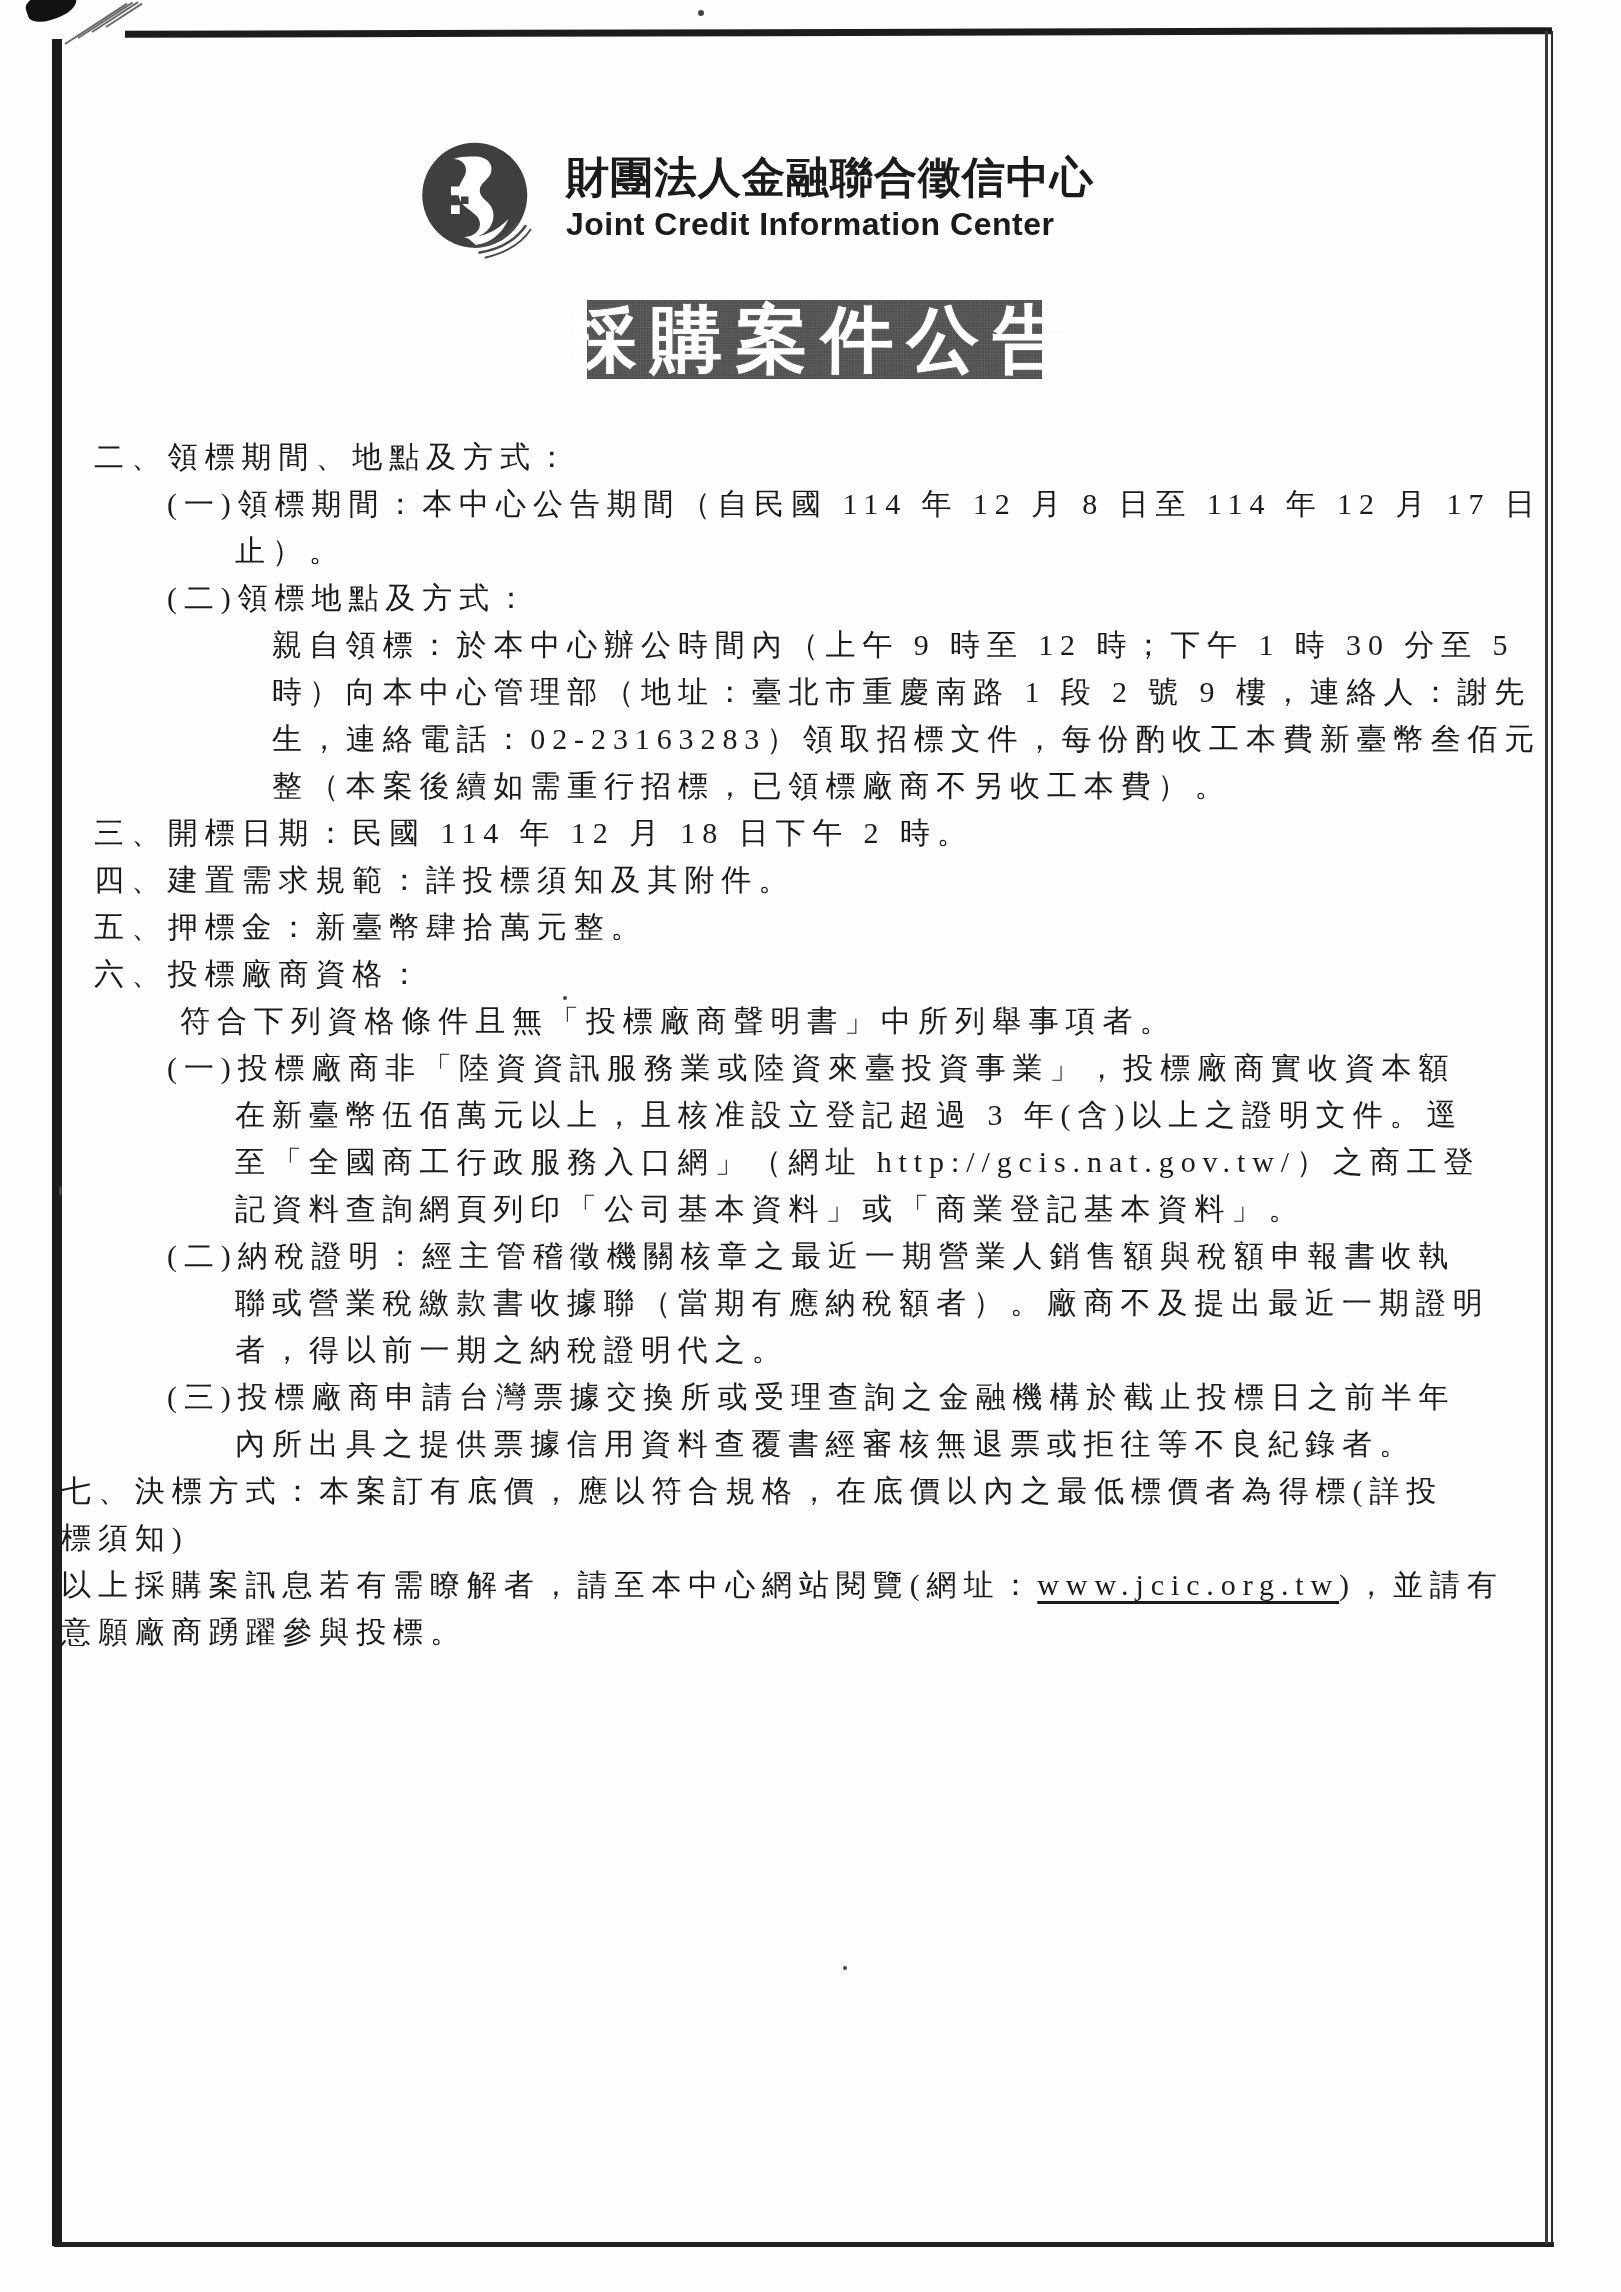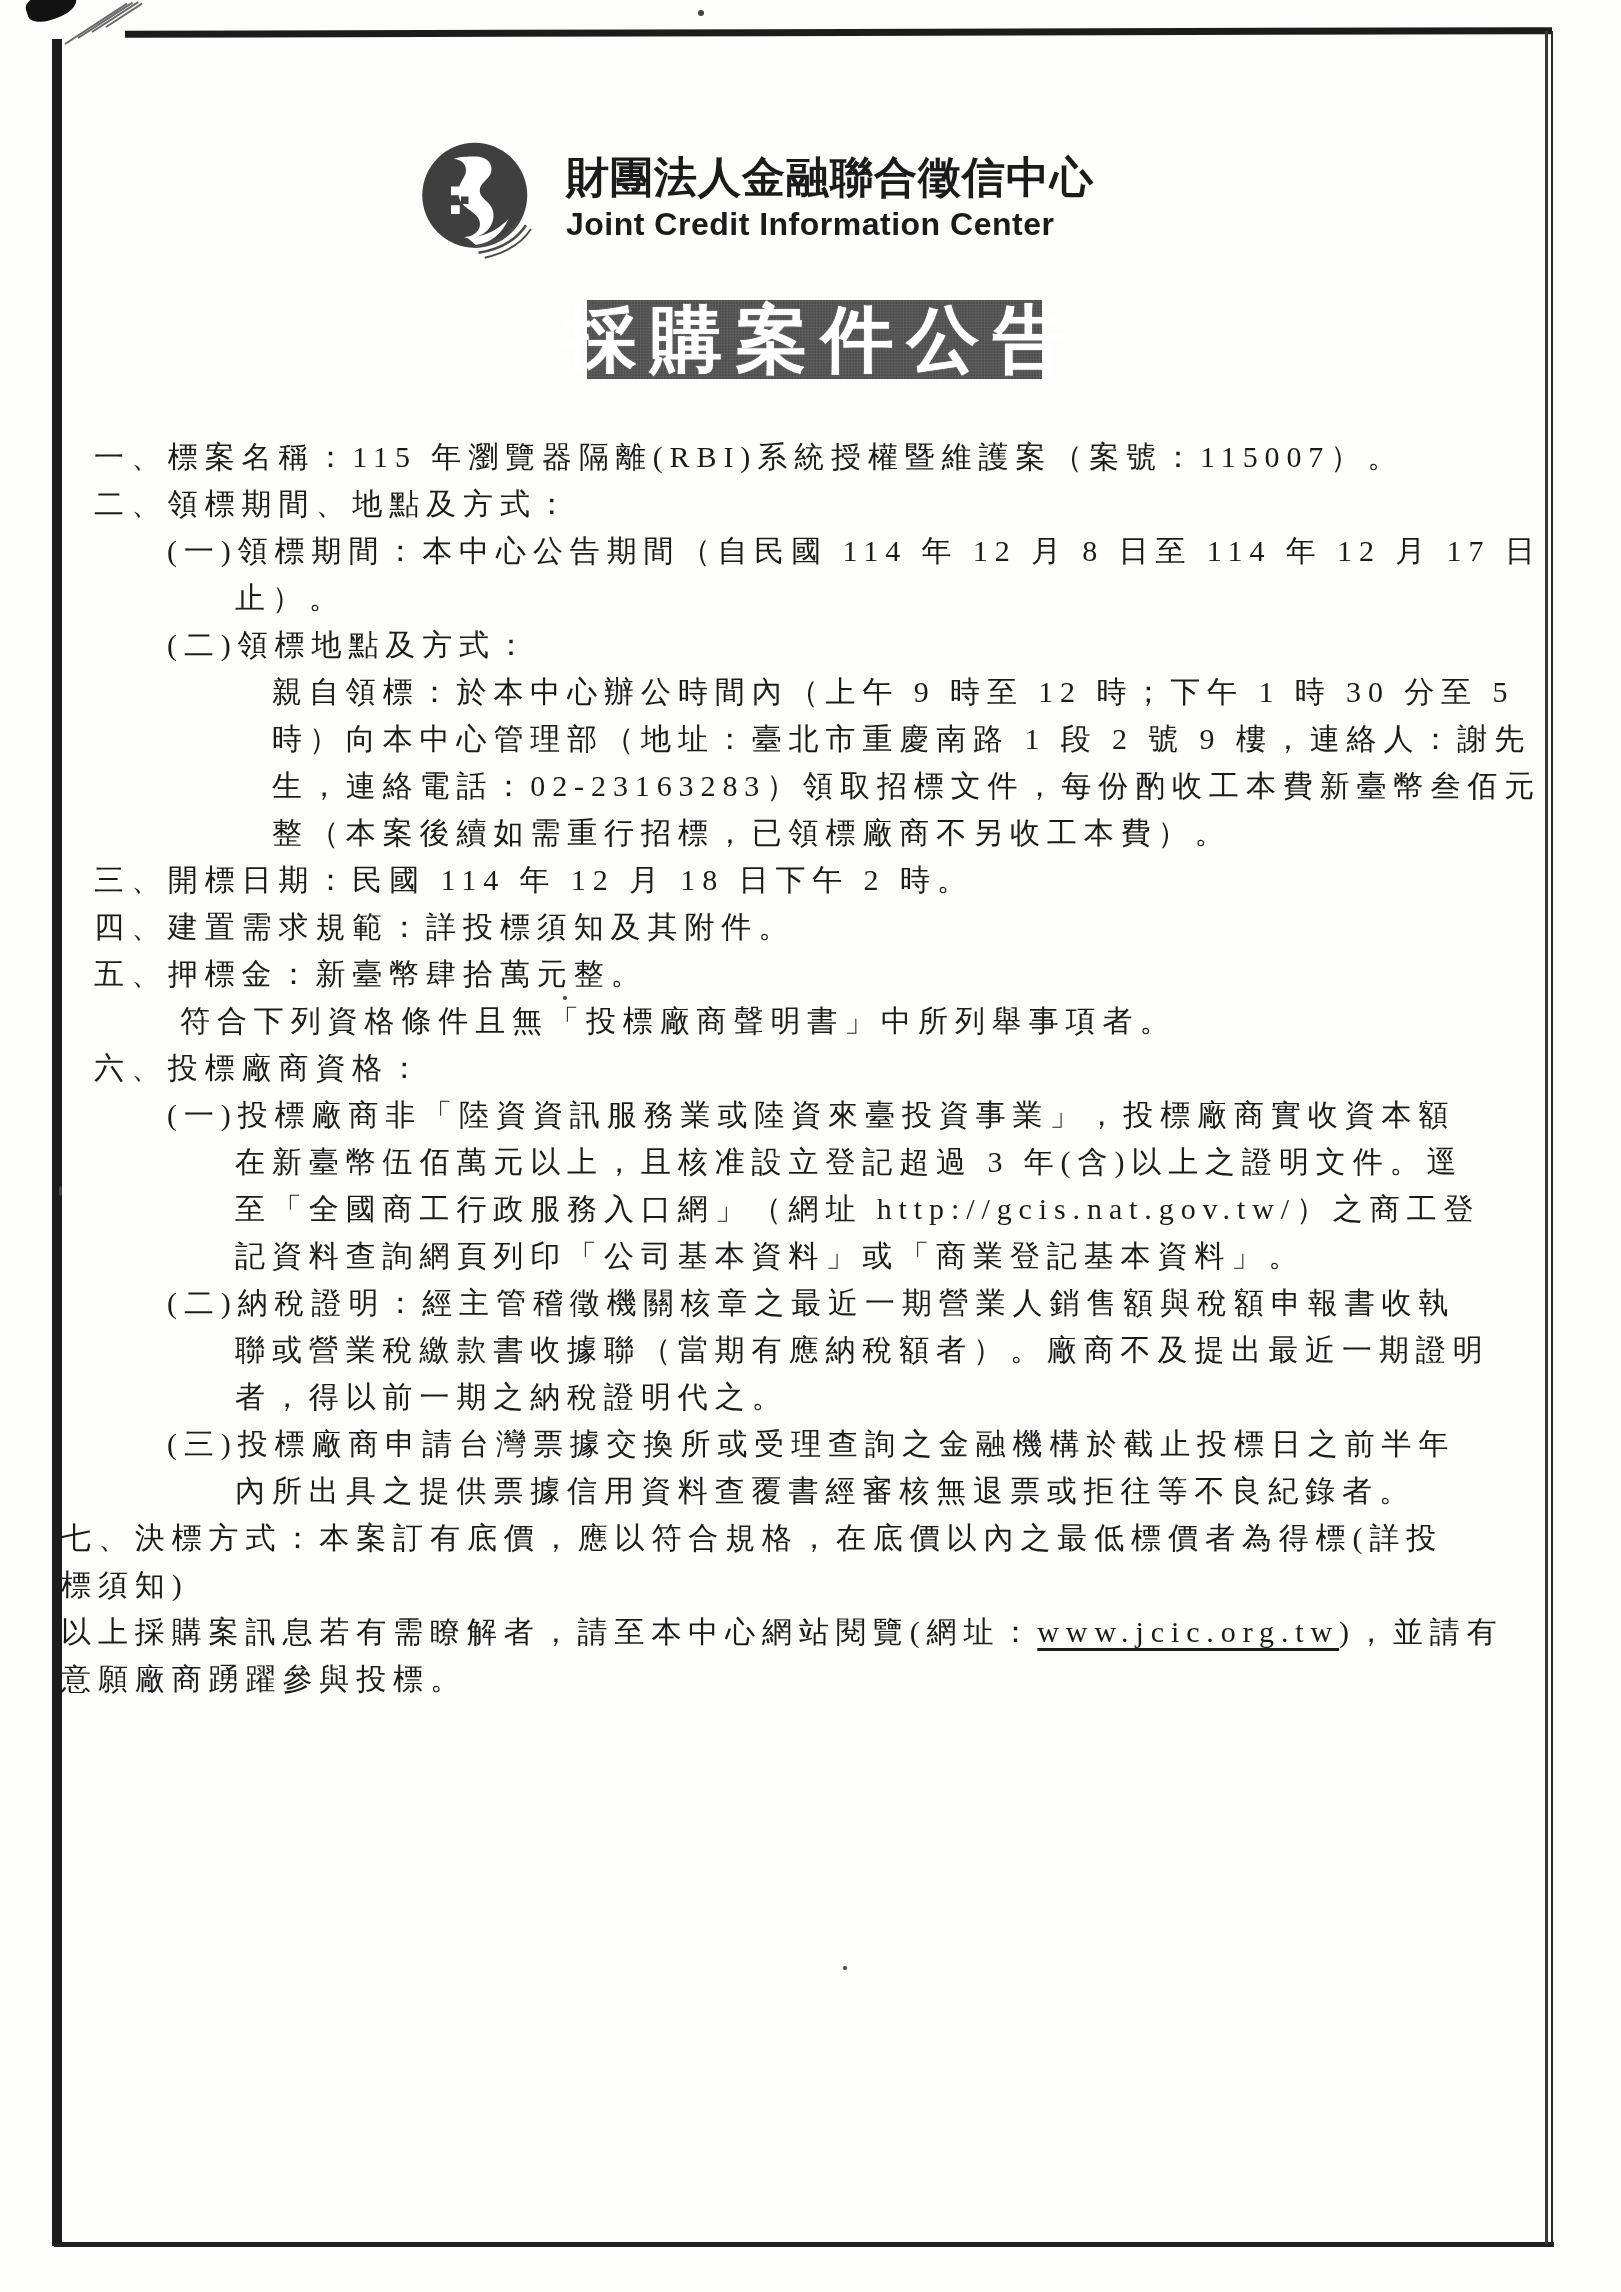--- a/index.html
+++ b/index.html
@@ -85,34 +85,33 @@
   </svg>
 </div>
 <div class="org-zh">財團法人金融聯合徵信中心</div>
 <div class="org-en">Joint Credit Information Center</div>
 
 <div class="banner">
   <span class="banner-title">採購案件公告</span>
 </div>
 
 <div class="doc-body">
-  <div class="line ind1">一、標案名稱：115 年瀏覽器隔離(RBI)系統授權暨維護案（案號：115007）。</div>
   <div class="line ind1">二、領標期間、地點及方式：</div>
   <div class="line ind2">(一)領標期間：本中心公告期間（自民國 114 年 12 月 8 日至 114 年 12 月 17 日</div>
   <div class="line ind3">止）。</div>
   <div class="line ind2">(二)領標地點及方式：</div>
   <div class="line ind4">親自領標：於本中心辦公時間內（上午 9 時至 12 時；下午 1 時 30 分至 5</div>
   <div class="line ind4">時）向本中心管理部（地址：臺北市重慶南路 1 段 2 號 9 樓，連絡人：謝先</div>
   <div class="line ind4">生，連絡電話：02-23163283）領取招標文件，每份酌收工本費新臺幣叁佰元</div>
   <div class="line ind4">整（本案後續如需重行招標，已領標廠商不另收工本費）。</div>
   <div class="line ind1">三、開標日期：民國 114 年 12 月 18 日下午 2 時。</div>
   <div class="line ind1">四、建置需求規範：詳投標須知及其附件。</div>
   <div class="line ind1">五、押標金：新臺幣肆拾萬元整。</div>
+  <div class="line ind1">六、投標廠商資格：</div>
   <div class="line ind2b">符合下列資格條件且無「投標廠商聲明書」中所列舉事項者。</div>
-  <div class="line ind1">六、投標廠商資格：</div>
   <div class="line ind2">(一)投標廠商非「陸資資訊服務業或陸資來臺投資事業」，投標廠商實收資本額</div>
   <div class="line ind3">在新臺幣伍佰萬元以上，且核准設立登記超過 3 年(含)以上之證明文件。逕</div>
   <div class="line ind3">至「全國商工行政服務入口網」（網址 http://gcis.nat.gov.tw/）之商工登</div>
   <div class="line ind3">記資料查詢網頁列印「公司基本資料」或「商業登記基本資料」。</div>
   <div class="line ind2">(二)納稅證明：經主管稽徵機關核章之最近一期營業人銷售額與稅額申報書收執</div>
   <div class="line ind3">聯或營業稅繳款書收據聯（當期有應納稅額者）。廠商不及提出最近一期證明</div>
   <div class="line ind3">者，得以前一期之納稅證明代之。</div>
   <div class="line ind2">(三)投標廠商申請台灣票據交換所或受理查詢之金融機構於截止投標日之前半年</div>
   <div class="line ind3">內所出具之提供票據信用資料查覆書經審核無退票或拒往等不良紀錄者。</div>
   <div class="line ind0">七、決標方式：本案訂有底價，應以符合規格，在底價以內之最低標價者為得標(詳投</div>

